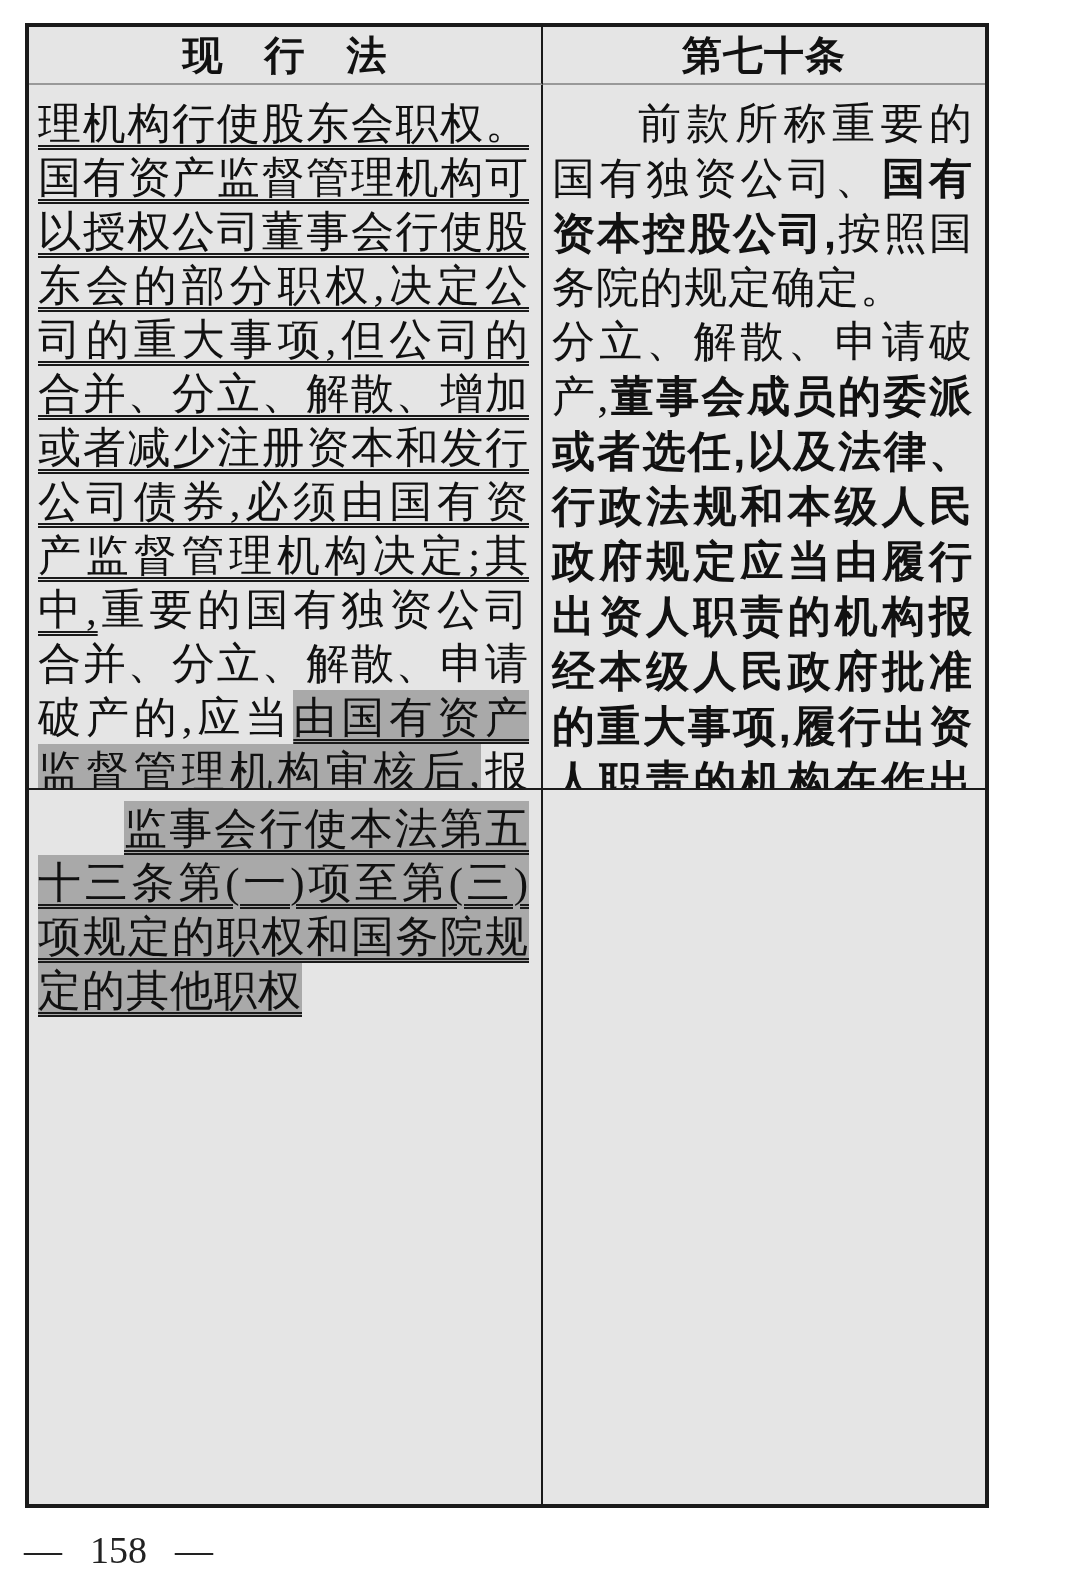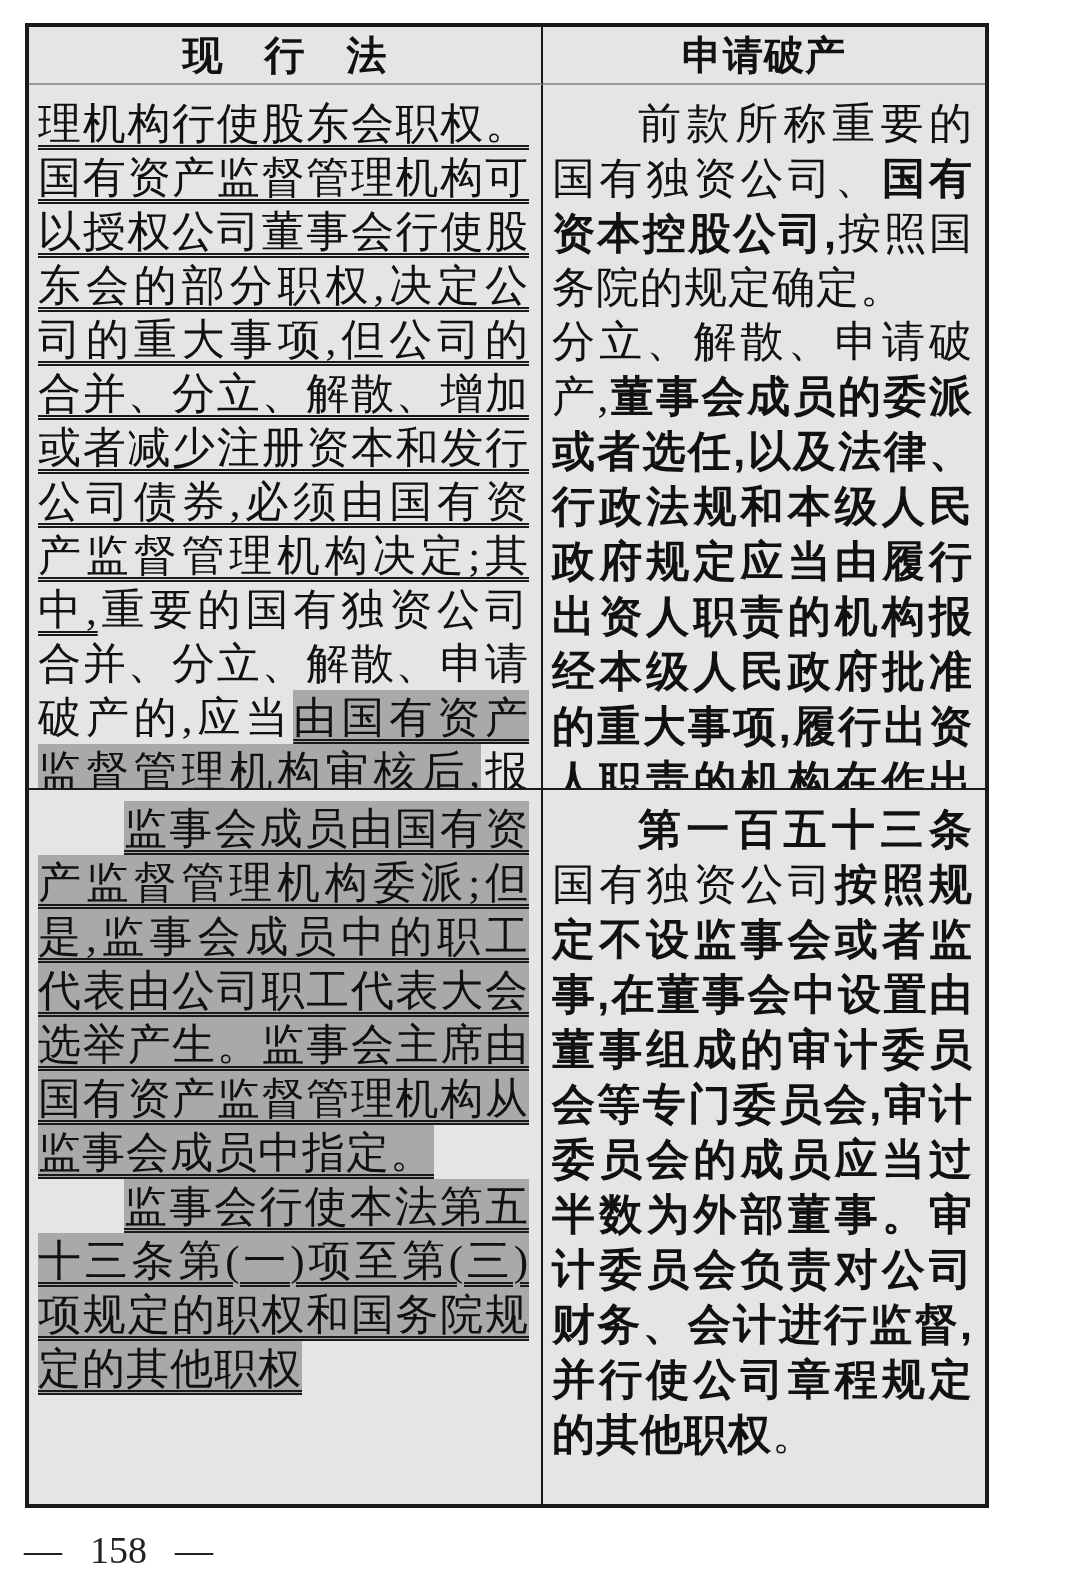--- a/index.html
+++ b/index.html
@@ -78,41 +78,37 @@
 </style>
 </head>
 <body>
 
 <div class="page">
 
   <div class="comparison-table">
 
     <div class="grid header-row">
       <div class="cell left-col">现　行　法</div>
-      <div class="cell">申请破产</div>
+      <div class="cell">第七十条</div>
     </div>
 
     <div class="grid body-row-1">
       <div class="cell left-col">
           <p class="para"><span class="run dunderline">理机构行使股东会职权。国有资产监督管理机构可以授权公司董事会行使股东会的部分职权,决定公司的重大事项,但公司的合并、分立、解散、增加或者减少注册资本和发行公司债券,必须由国有资产监督管理机构决定;其中,</span><span class="run">重要的国有独资公司合并、分立、解散、申请破产的,应当</span><span class="run dunderline highlight">由国有资产监督管理机构审核后,</span><span class="run">报本级人民政府批准。</span></p>
           <p class="para indent"><span class="run">前款所称重要的国有独资公司,按照国务院的规定确定。</span></p>
         </div>
       <div class="cell">
           <p class="para indent"><span class="run">前款所称重要的国有独资公司、</span><span class="run bold">国有资本控股公司,</span><span class="run">按照国务院的规定确定。</span></p>
           <p class="para"><span class="run">分立、解散、申请破产,</span><span class="run bold">董事会成员的委派或者选任,以及法律、行政法规和本级人民政府规定应当由履行出资人职责的机构报经本级人民政府批准的重大事项,履行出资人职责的机构在作出决定或者向其委派参加国有资本控股公司股东会的股东代表作出指示前,</span><span class="run">应当报本级人民政府批准。</span></p>
         </div>
     </div>
 
     <div class="grid body-row-2">
       <div class="cell left-col">
-          <p class="para indent"><span class="run dunderline highlight">监事会成员由国有资产监督管理机构委派;但是,监事会成员中的职工代表由公司职工代表大会选举产生。监事会主席由国有资产监督管理机构从监事会成员中指定。</span></p>
           <p class="para indent"><span class="run dunderline highlight">监事会行使本法第五十三条第(一)项至第(三)项规定的职权和国务院规定的其他职权</span></p>
-        </div>
-      <div class="cell">
-          <p class="para indent"><span class="run bold">第一百五十三条</span><span class="run">　国有独资公司</span><span class="run bold">按照规定不设监事会或者监事,在董事会中设置由董事组成的审计委员会等专门委员会,审计委员会的成员应当过半数为外部董事。审计委员会负责对公司财务、会计进行监督,并行使公司章程规定的其他职权</span><span class="run">。</span></p>
         </div>
     </div>
 
   </div>
 
   <div class="footer">
     <span>—</span>
     <span>158</span>
     <span>—</span>
   </div>

